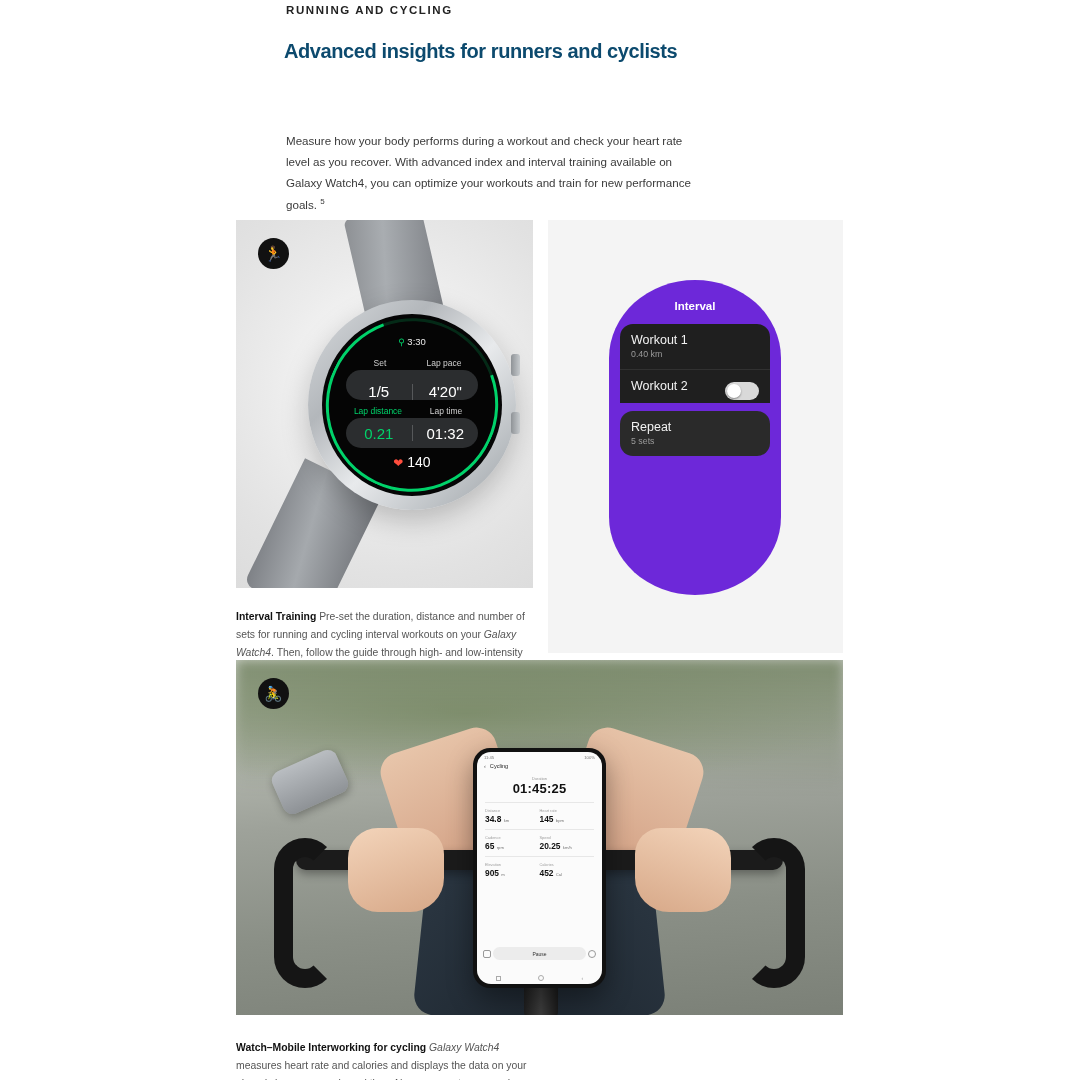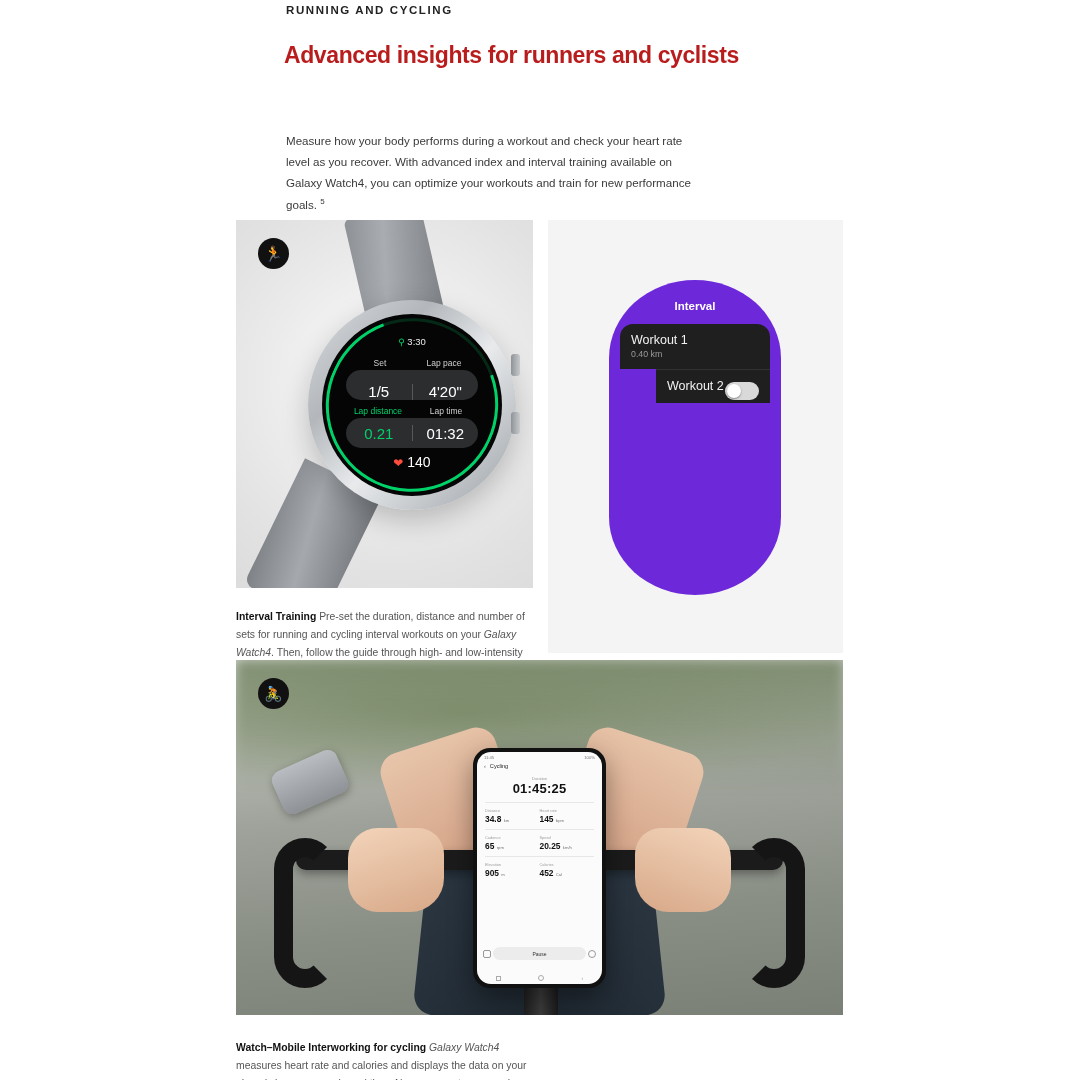--- a/index.html
+++ b/index.html
@@ -14,22 +14,22 @@
   }
 
   
   .eyebrow {
     position: absolute; left: 286px; top: 4px;
     font-size: 11.5px; letter-spacing: 1.6px; font-weight: 700;
     color: #222; text-transform: uppercase;
   }
   .headline {
     position: absolute; left: 284px; top: 26px; width: 520px;
-    font-size: 23px; line-height: 1.22; font-weight: 700;
-    letter-spacing: -0.4px; color: #b91c1c;
+    font-size: 20px; line-height: 1.22; font-weight: 700;
+    letter-spacing: -0.4px; color: #0c4a6e;
   }
   .intro {
     position: absolute; left: 286px; top: 118px; width: 410px;
     font-size: 11.6px; line-height: 1.85; color: #3a3a3a;
   }
   .intro sup { font-size: 8px; }
 
   
   .panel-watch {
     position: absolute; left: 236px; top: 220px;
@@ -139,21 +139,21 @@
   .pill-title {
     position: absolute; top: 20px; left: 0; right: 0; text-align: center;
     font-size: 11.5px; color: #fff; font-weight: 700;
   }
   .ilist { position: absolute; top: 44px; left: 11px; right: 11px; }
   .icard {
     background: #1f1f1f; border-radius: 13px; padding: 9px 11px 10px;
     margin-bottom: 4px; position: relative;
   }
   .icard.grouped { border-radius: 13px 13px 0 0; margin-bottom: 0; }
-  .icard.grouped2 { border-radius: 0; margin-bottom: 0; border-top: 1px solid #313131; margin-left: 36px; }
+  .icard.grouped2 { border-radius: 0; margin-bottom: 0; border-top: 1px solid #313131; }
   .icard.grouped3 { border-radius: 0 0 13px 13px; border-top: 1px solid #313131; }
   .icard .ititle { font-size: 12.5px; color: #f2f2f2; }
   .icard .isub { font-size: 8.8px; color: #9b9b9b; margin-top: 2px; }
   .toggle {
     position: absolute; right: 11px; top: 12px;
     width: 34px; height: 18px; border-radius: 9px;
     background: #d9d9d9;
   }
   .toggle .knob {
     position: absolute; top: 2px; left: 2px; width: 14px; height: 14px;
@@ -334,20 +334,24 @@
       </div>
 
       <div class="icard grouped2">
         <div class="ititle">Workout 2</div>
         <div class="toggle">
           <div class="knob"></div>
         </div>
       </div>
 
 
+      <div class="icard repeat">
+        <div class="ititle">Repeat</div>
+        <div class="isub">5 sets</div>
+      </div>
 
     </div>
   </div>
 </div>
 
 <p class="caption1">
   <b>Interval Training</b><span> Pre-set the duration, distance and number of sets for running and cycling interval workouts on your </span><i>Galaxy Watch4</i><span>. Then, follow the guide through high- and low-intensity training sessions on your wrist.</span>
 </p>
 
 <div class="panel-cycle">

